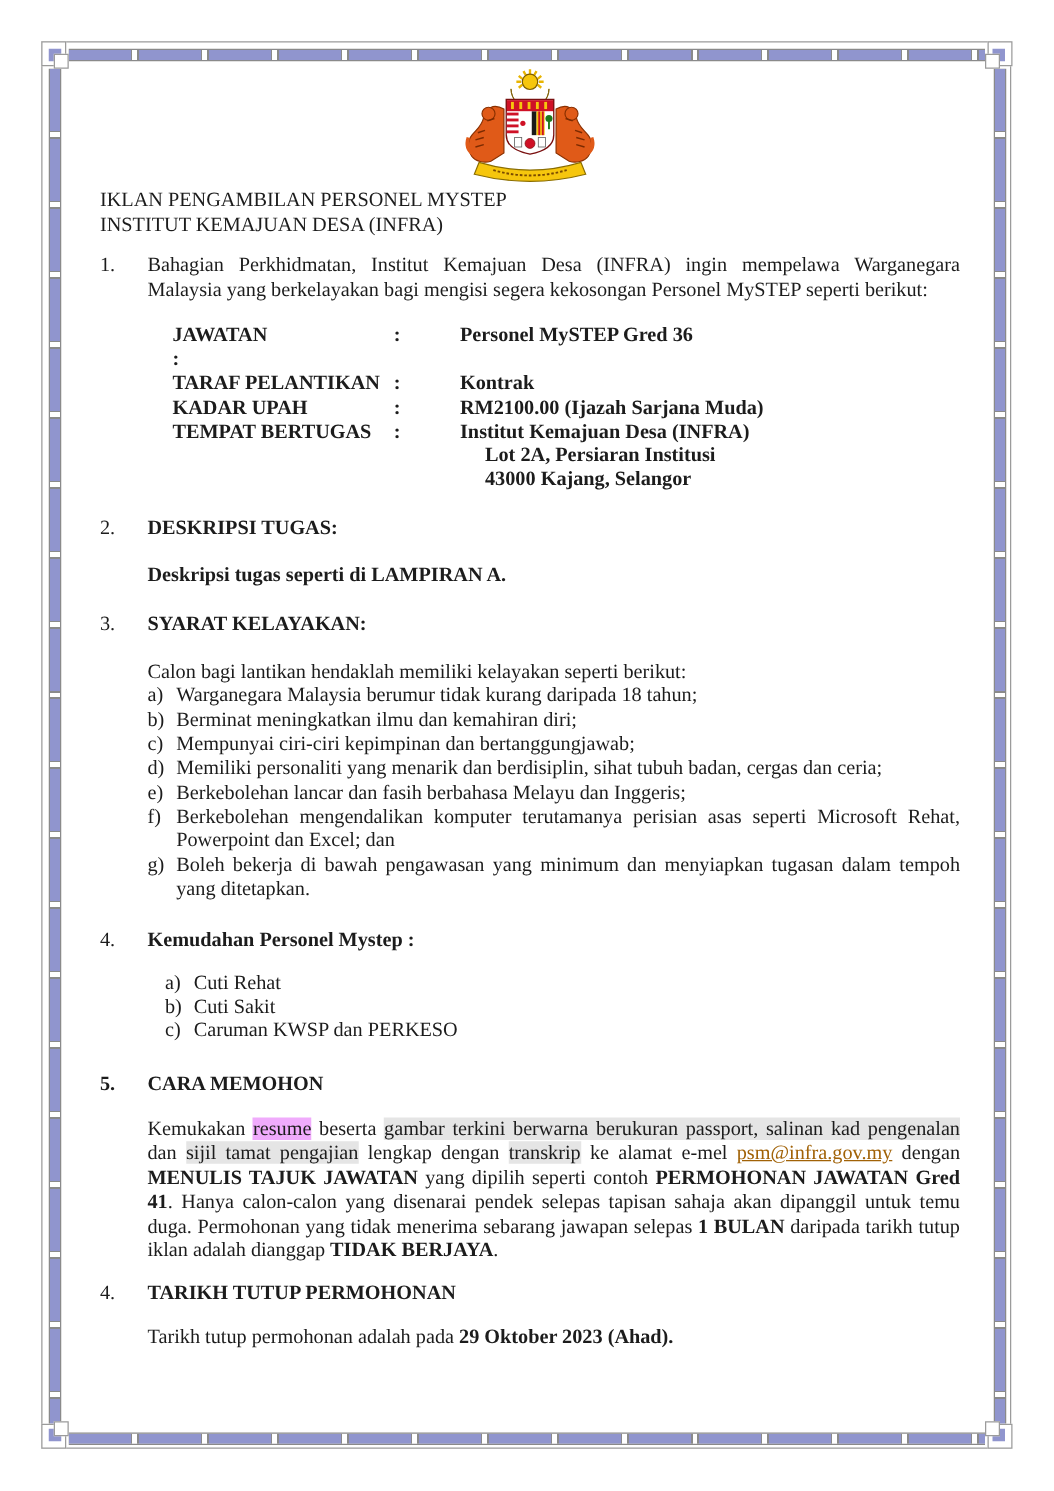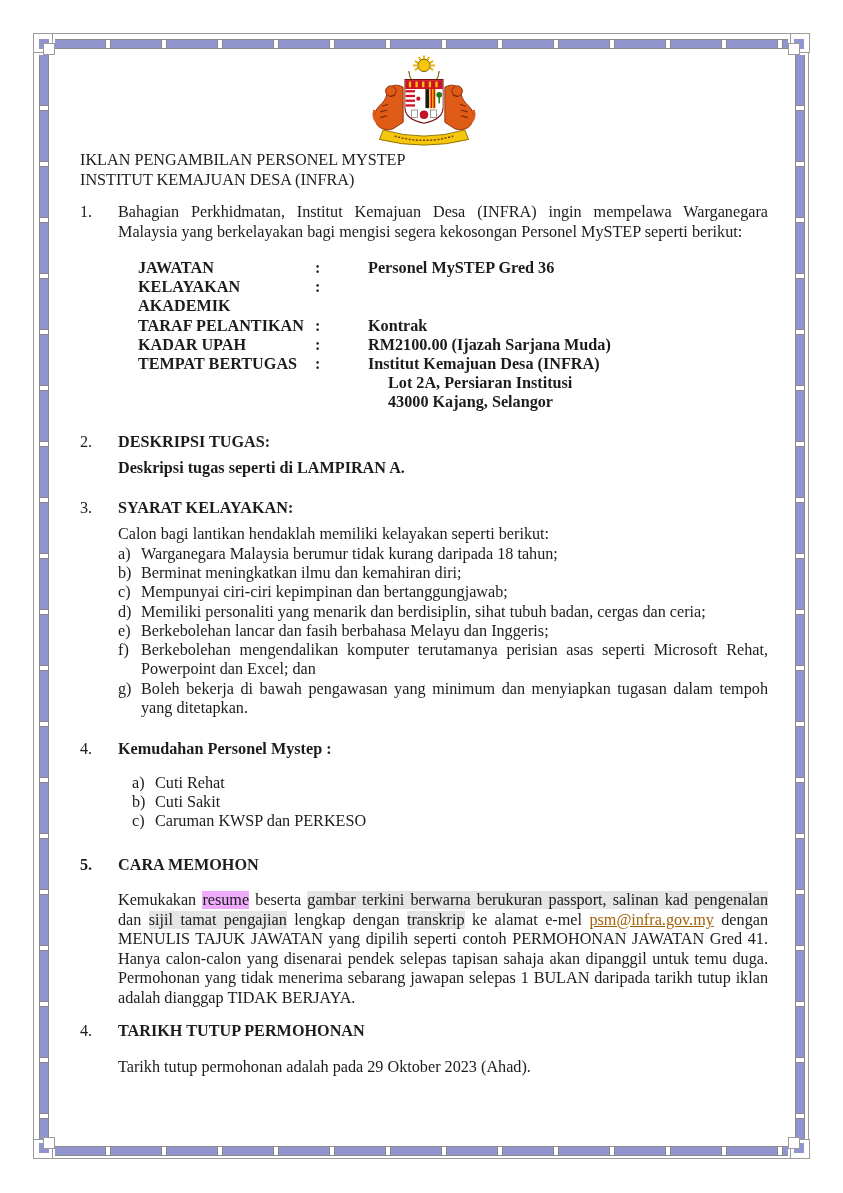--- a/index.html
+++ b/index.html
@@ -42,35 +42,35 @@
 
   .spec-table{margin-top:17px;margin-left:20px;font-weight:bold;}
   .spec-row{display:flex;line-height:19.2px;}
   .spec-label{width:177px;flex:none;}
   .spec-colon{width:53px;flex:none;}
   .spec-value{flex:1;}
   .spec-cont{margin-left:250px;line-height:19.2px;}
 
   .mt-s1{margin-top:13px;}
   .mt-s2{margin-top:20px;}
-  .mt-body{margin-top:7px;}
+  .mt-body{margin-top:18px;}
   .mt-s4{margin-top:22px;}
   .mt-list4{margin-top:14px;}
   .mt-s5{margin-top:24px;}
   .mt-para5{margin-top:16px;}
   .mt-s6{margin-top:14px;}
   .mt-body6{margin-top:16px;}
 
   .li{display:flex;line-height:19.3px;}
   .li .letter{width:23px;flex:none;}
   .li .li-text{flex:1;text-align:justify;}
   .list-indent{margin-left:14px;}
 
   .run-normal{}
-  .run-bold{font-weight:normal;}
+  .run-bold{font-weight:bold;}
   .run-highlight{background:#e5e5e5;}
   .run-highlight-italic{background:#f0abfc;}
   .run-link{color:#a16207;text-decoration:underline;cursor:pointer;}
 </style>
 </head>
 <body>
 
 <div class="outer-rect"></div>
 <div class="band band-h band-top"></div>
 <div class="band band-h band-bottom"></div>
@@ -184,21 +184,20 @@
     <div class="num">1.</div>
     <div class="sec-body">
       <div class="just">Bahagian Perkhidmatan, Institut Kemajuan Desa (INFRA) ingin mempelawa Warganegara Malaysia yang berkelayakan bagi mengisi segera kekosongan Personel MySTEP seperti berikut:</div>
       <div class="spec-table">
         <div class="spec-row">
           <span class="spec-label">JAWATAN</span>
           <span class="spec-colon">:</span>
           <span class="spec-value">Personel MySTEP Gred 36</span>
         </div>
         <div class="spec-row">
-          <span class="spec-label">KELAYAKAN AKADEMIK</span>
           <span class="spec-colon">:</span>
         </div>
         <div class="spec-row">
           <span class="spec-label">TARAF PELANTIKAN</span>
           <span class="spec-colon">:</span>
           <span class="spec-value">Kontrak</span>
         </div>
         <div class="spec-row">
           <span class="spec-label">KADAR UPAH</span>
           <span class="spec-colon">:</span>

